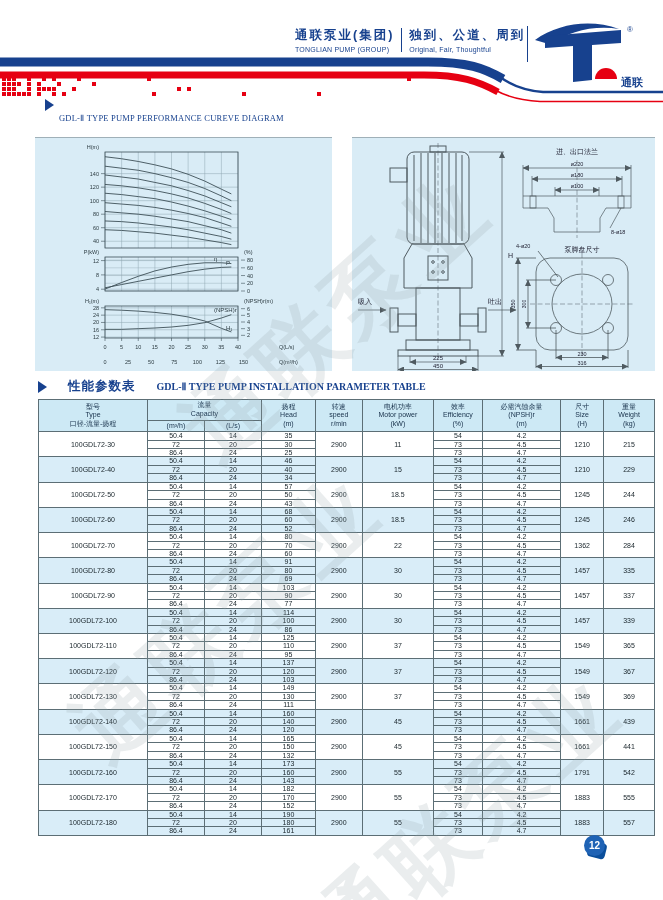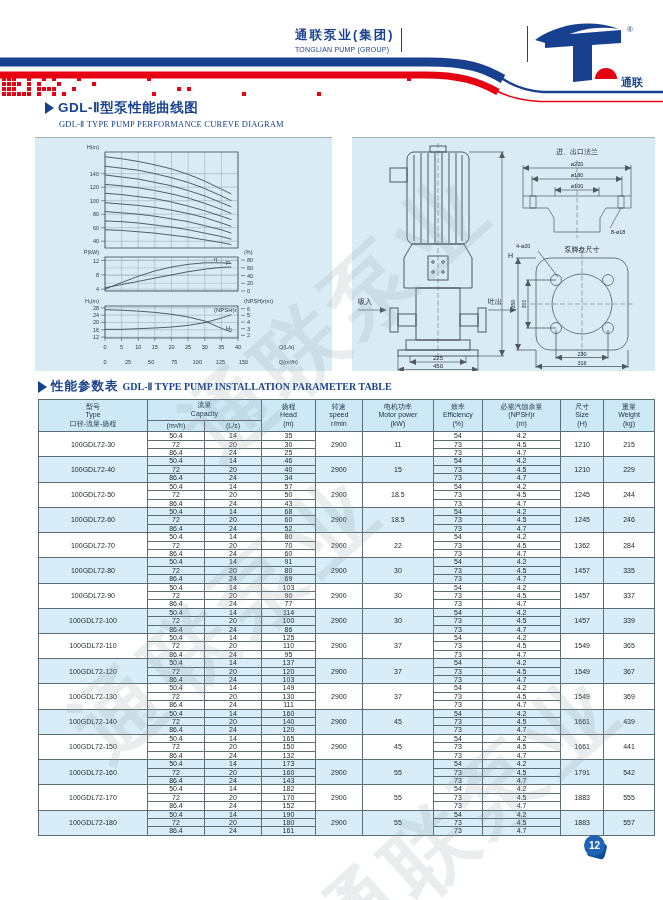--- a/index.html
+++ b/index.html
@@ -21,21 +21,21 @@
   .sec-title .row1{display:flex;align-items:center;gap:4px;}
   .tri{width:0;height:0;border-left:9px solid #17418e;border-top:6px solid transparent;border-bottom:6px solid transparent;display:inline-block;}
   .cn-title{font-size:13.5px;font-weight:bold;color:#17418e;letter-spacing:.5px;}
   .en-title{font-family:"Liberation Serif",serif;font-size:8.5px;font-weight:normal;color:#17418e;margin:2px 0 0 14px;letter-spacing:.2px;}
   
   .panel{position:absolute;top:137px;height:233px;background:#d9ecf6;border-top:1px solid #9fb0b8;}
   .panel-curve{left:35px;width:297px;}
   .panel-install{left:352px;width:303px;}
   svg{font-family:"Liberation Sans",sans-serif;}
   
-  .table-title{position:absolute;left:38px;top:378px;display:flex;align-items:center;gap:4px;}
+  .table-title{position:absolute;left:38px;top:378px;display:flex;align-items:center;gap:21px;}
   .table-title .cn{font-size:12.5px;font-weight:bold;color:#17418e;letter-spacing:1px;}
   .table-title .en{font-family:"Liberation Serif",serif;font-size:10px;font-weight:bold;color:#17418e;}
   
   table.param{position:absolute;left:38px;top:399px;width:617px;border-collapse:collapse;table-layout:fixed;
               font-size:7px;color:#18242a;}
   table.param th,table.param td{border:1px solid #5c6e75;padding:0;text-align:center;}
   table.param{border:1.6px solid #33434a;}
   table.param thead th{background:#cde9f5;font-weight:normal;color:#17304a;line-height:1.25;padding:1px 0;font-size:7px;}
   table.param thead .hl{display:block;}
   table.param tbody td{height:7.4px;line-height:7.4px;font-size:7px;}
@@ -104,35 +104,38 @@
       <i style="left: 240px; top: 15px;"></i>
       <i style="left: 315px; top: 15px;"></i>
     </div>
 
   <div class="company-block">
     <div class="company-col">
       <span class="company-cn">通联泵业(集团)</span>
       <span class="company-en">TONGLIAN PUMP (GROUP)</span>
     </div>
     <div class="company-divider"></div>
+    <div class="company-col">
+      <span class="company-cn">独到、公道、周到</span>
+      <span class="company-en">Original, Fair, Thoughtful</span>
+    </div>
   </div>
   <div class="logo-rule"></div>
 
   <svg class="logo" viewBox="0 0 128 74">
     <path d="M6,22 C30,5 62,1 90,11 C66,7 38,13 23,27 Z" fill="#17418e"></path>
     <path d="M16,18 L92,12 L92,25 L63,27 L63,62 L44,64 L44,28 L16,30 Z" fill="#17418e"></path>
     <path d="M66,61 A11,11 0 0 1 88,61 Z" fill="#e60012"></path>
     <text x="98" y="14" font-size="8" fill="#17418e">®</text>
     <text x="92" y="68" font-size="11" font-weight="bold" fill="#17418e">通联</text>
   </svg>
 
   <div class="sec-title" style="left:45px;">
     <div class="row1">
         <span class="tri"></span>
-      <span class="cn-title">GDL-Ⅱ型泵性能曲线图</span>
       </div>
     <div class="en-title">GDL-Ⅱ TYPE PUMP PERFORMANCE CUREVE DIAGRAM</div>
   </div>
 
   <div class="panel panel-curve">
     <svg viewBox="0 0 297 233" width="297" height="233">
         <line x1="70" y1="14" x2="70" y2="110" stroke="#8fa6b0" stroke-width="0.5"></line>
         <line x1="86.625" y1="14" x2="86.625" y2="110" stroke="#8fa6b0" stroke-width="0.5"></line>
         <line x1="103.25" y1="14" x2="103.25" y2="110" stroke="#8fa6b0" stroke-width="0.5"></line>
         <line x1="119.875" y1="14" x2="119.875" y2="110" stroke="#8fa6b0" stroke-width="0.5"></line>

